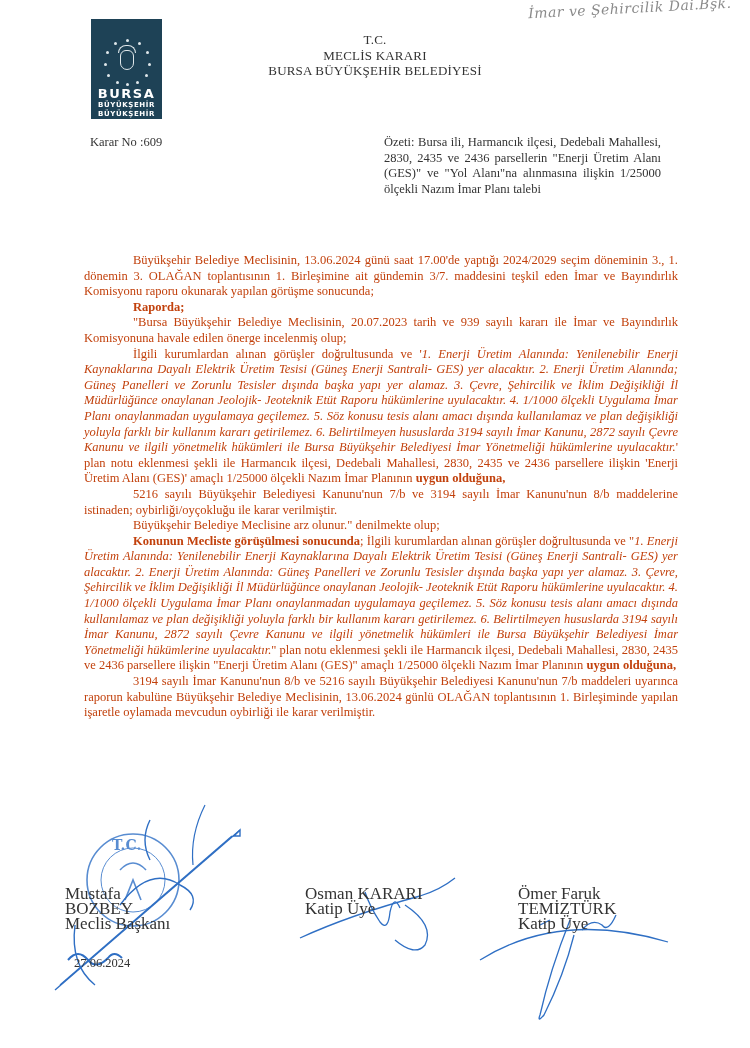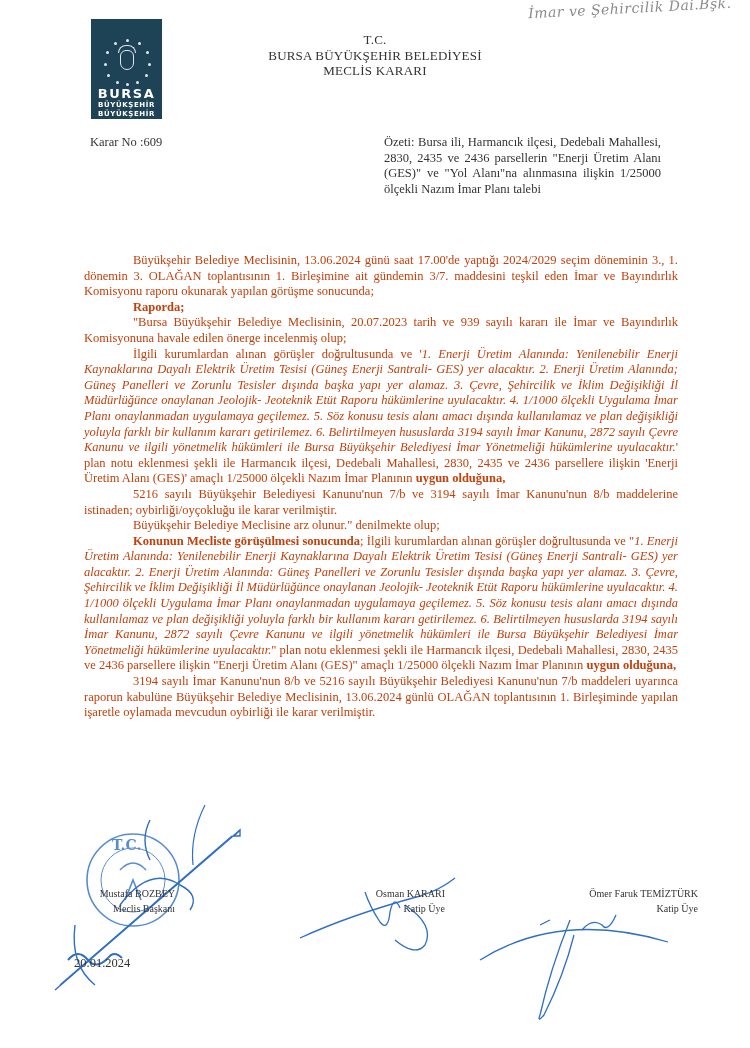--- a/index.html
+++ b/index.html
@@ -22,21 +22,21 @@
 
   .karar-no { position: absolute; left: 90px; top: 135px; font-size: 12.5px; color: #333; }
   .ozet { position: absolute; left: 384px; top: 135px; width: 277px; font-size: 12.5px; line-height: 15.5px; text-align: justify; color: #333; }
 
   .body { position: absolute; left: 84px; top: 253px; width: 594px; font-size: 12.5px; line-height: 15.6px; text-align: justify; color: #c2410c; }
   .body p { text-indent: 49px; }
   .body .bold { font-weight: bold; }
   .body .it { font-style: italic; }
   .body .heading { text-indent: 49px; font-weight: bold; }
 
-  .sign { position: absolute; font-size: 10px; line-height: 15px; text-align: right; color: #333; }
+  .sign { position: absolute; font-size: 17px; line-height: 15px; text-align: left; color: #333; }
   .sig1 { left: 65px; top: 886px; width: 110px; }
   .sig1-date { position: absolute; left: 74px; top: 956px; font-size: 12.5px; color: #333; }
   .sig2 { left: 305px; top: 886px; width: 140px; }
   .sig3 { left: 518px; top: 886px; width: 180px; }
 
   svg.overlay { position: absolute; left: 0; top: 0; pointer-events: none; }
 </style>
 </head>
 <body>
 
@@ -61,22 +61,22 @@
       <span class="crest-top"></span>
       <span class="crest"></span>
     </div>
     <div class="l1">BURSA</div>
     <div class="l2">BÜYÜKŞEHİR</div>
     <div class="l3">BÜYÜKŞEHİR</div>
   </div>
 
   <div class="header">
     <div>T.C.</div>
+    <div>MECLİS KARARI</div>
     <div>BURSA BÜYÜKŞEHİR BELEDİYESİ</div>
-    <div>MECLİS KARARI</div>
   </div>
 
   <div class="karar-no">Karar No :609</div>
   <div class="ozet">Özeti: Bursa ili, Harmancık ilçesi, Dedebali Mahallesi, 2830, 2435 ve 2436 parsellerin "Enerji Üretim Alanı (GES)" ve "Yol Alanı"na alınmasına ilişkin 1/25000 ölçekli Nazım İmar Planı talebi</div>
 
   <div class="body">
     <p>Büyükşehir Belediye Meclisinin, 13.06.2024 günü saat 17.00'de yaptığı 2024/2029 seçim döneminin 3., 1. dönemin 3. OLAĞAN toplantısının 1. Birleşimine ait gündemin 3/7. maddesini teşkil eden İmar ve Bayındırlık Komisyonu raporu okunarak yapılan görüşme sonucunda;</p>
     <p class="heading">Raporda;</p>
     <p>"Bursa Büyükşehir Belediye Meclisinin, 20.07.2023 tarih ve 939 sayılı kararı ile İmar ve Bayındırlık Komisyonuna havale edilen önerge incelenmiş olup;</p>
     <p><span>İlgili kurumlardan alınan görüşler doğrultusunda ve '</span><span class="it">1. Enerji Üretim Alanında: Yenilenebilir Enerji Kaynaklarına Dayalı Elektrik Üretim Tesisi (Güneş Enerji Santrali- GES) yer alacaktır. 2. Enerji Üretim Alanında; Güneş Panelleri ve Zorunlu Tesisler dışında başka yapı yer alamaz. 3. Çevre, Şehircilik ve İklim Değişikliği İl Müdürlüğünce onaylanan Jeolojik- Jeoteknik Etüt Raporu hükümlerine uyulacaktır. 4. 1/1000 ölçekli Uygulama İmar Planı onaylanmadan uygulamaya geçilemez. 5. Söz konusu tesis alanı amacı dışında kullanılamaz ve plan değişikliği yoluyla farklı bir kullanım kararı getirilemez. 6. Belirtilmeyen hususlarda 3194 sayılı İmar Kanunu, 2872 sayılı Çevre Kanunu ve ilgili yönetmelik hükümleri ile Bursa Büyükşehir Belediyesi İmar Yönetmeliği hükümlerine uyulacaktır.</span><span>' plan notu eklenmesi şekli ile Harmancık ilçesi, Dedebali Mahallesi, 2830, 2435 ve 2436 parsellere ilişkin 'Enerji Üretim Alanı (GES)' amaçlı 1/25000 ölçekli Nazım İmar Planının </span><span class="bold">uygun olduğuna,</span></p>
@@ -119,21 +119,21 @@
       <path d="M540 925 l10 -5"></path>
     </g>
 
     <path d="M205 805 q-15 30 -12 60" fill="none" stroke="#2f6fc4" stroke-width="1.2"></path>
   </svg>
 
   <div class="sign sig1">
     <div>Mustafa BOZBEY</div>
     <div>Meclis Başkanı</div>
   </div>
-  <div class="sig1-date">20.01.2024</div>
+  <div class="sig1-date">27.06.2024</div>
 
   <div class="sign sig2">
     <div>Osman KARARI</div>
     <div>Katip Üye</div>
   </div>
 
   <div class="sign sig3">
     <div>Ömer Faruk TEMİZTÜRK</div>
     <div>Katip Üye</div>
   </div>

